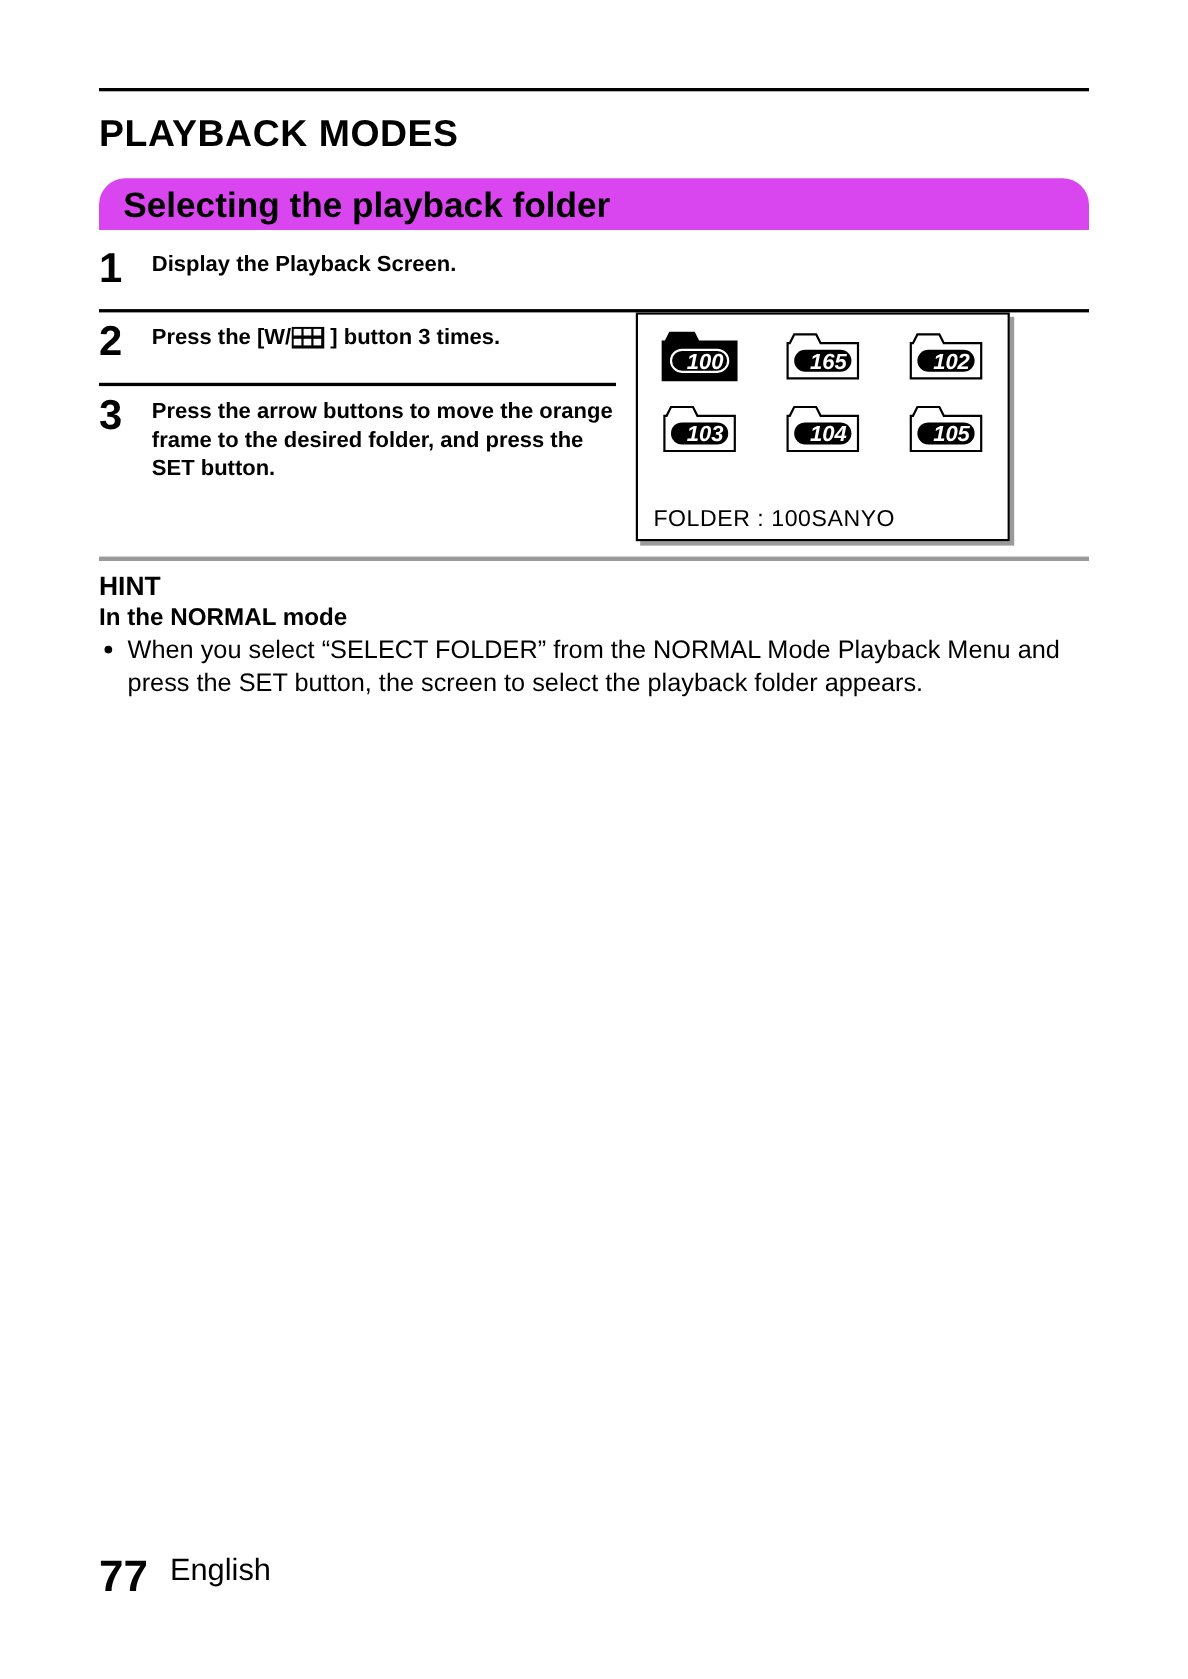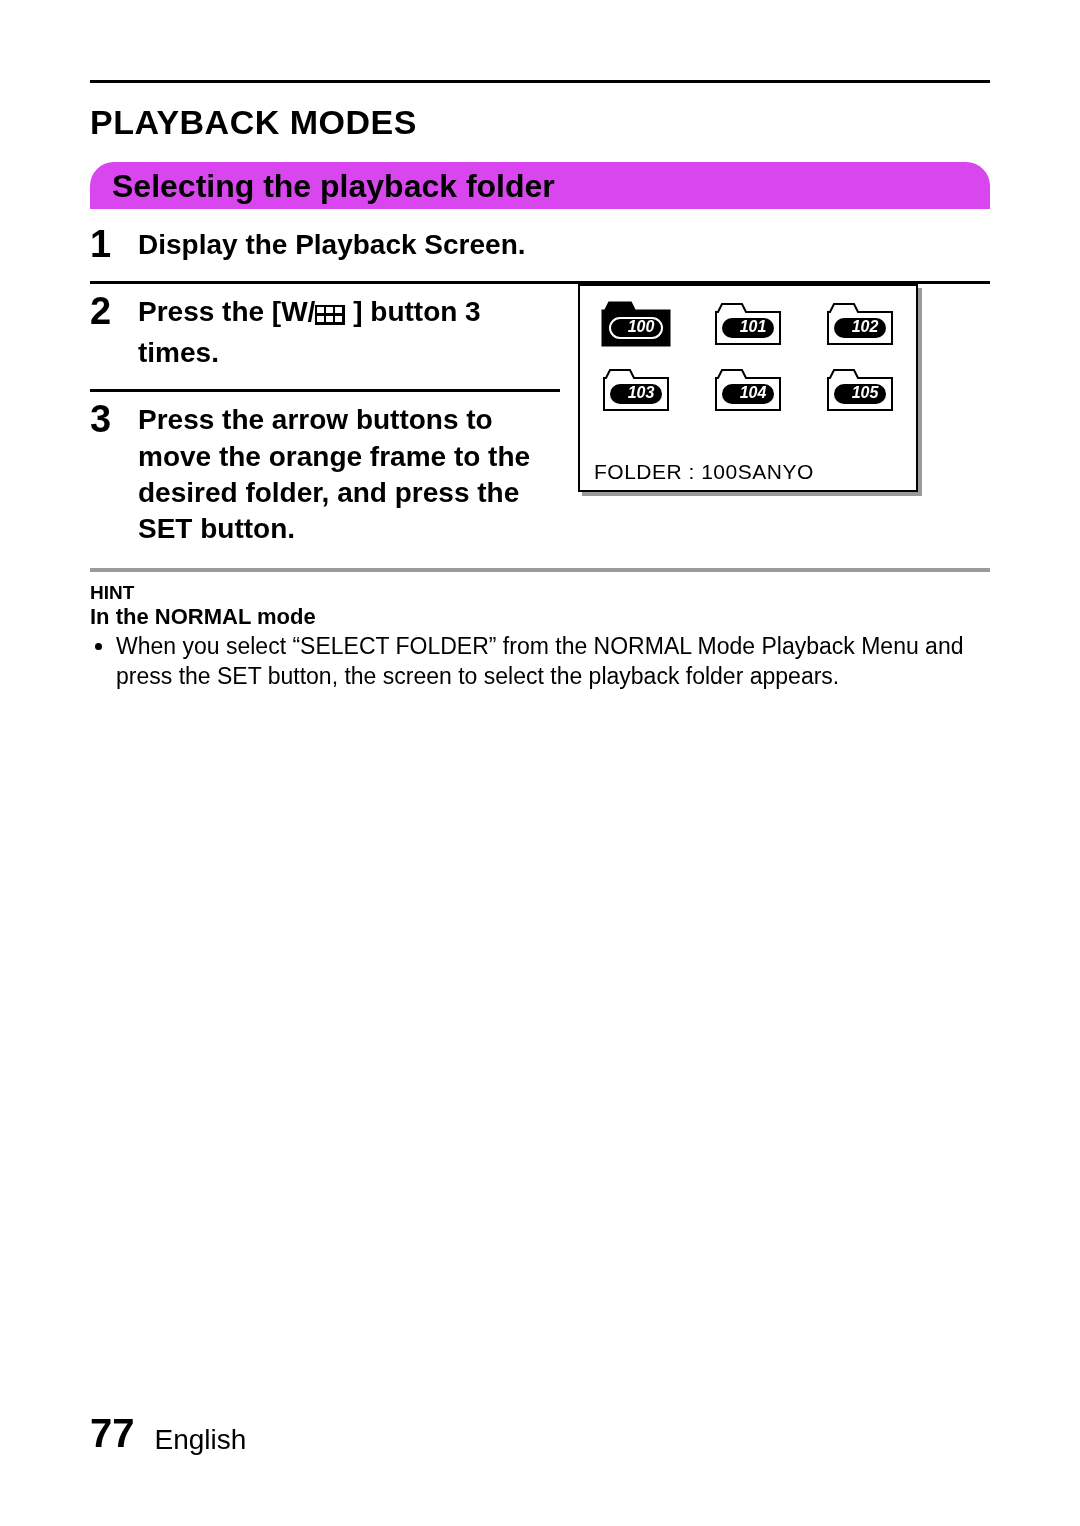--- a/index.html
+++ b/index.html
@@ -55,21 +55,21 @@
   .step-num {
     font-size: 38px;
     font-weight: bold;
     width: 48px;
     flex: 0 0 48px;
     line-height: 1;
     margin-top: -2px;
   }
   .step-body {
     flex: 1;
-    font-size: 28px;
+    font-size: 20px;
     line-height: 1.3;
   }
   .step-body .head {
     font-weight: bold;
   }
   .step-body ul {
     margin: 4px 0 0 0;
     padding-left: 22px;
   }
   .step-body ul li {
@@ -88,38 +88,38 @@
   .right-col {
     flex: 0 0 340px;
   }
   .hint-sep {
     border-top: 4px solid #9a9a9a;
     margin-top: 14px;
     padding-top: 10px;
   }
   .hint-title {
     font-weight: bold;
-    font-size: 19px;
+    font-size: 24px;
   }
   .hint-sub {
     font-weight: bold;
     font-size: 22px;
   }
   .hint-list {
     margin: 2px 0 0 0;
     padding-left: 26px;
     font-size: 23px;
     line-height: 1.3;
   }
   .footer {
     position: absolute;
     left: 90px;
     bottom: 70px;
     display: flex;
-    align-items: flex-end;
+    align-items: flex-start;
     gap: 20px;
   }
   .page-num {
     font-size: 40px;
     font-weight: bold;
   }
   .lang {
     font-size: 28px;
   }
   
@@ -144,21 +144,21 @@
     position: relative;
     width: 72px;
     height: 48px;
   }
   .folder svg { display:block; }
   .folder .flabel {
     position: absolute;
     left: 10px; right: 0;
     top: 18px;
     text-align: center;
-    font-size: 16px;
+    font-size: 20px;
     font-weight: bold;
     color: #fff;
     font-style: italic;
   }
   .folder.selected svg .outer { stroke-width: 5; }
   .screen-caption {
     font-size: 21px;
     letter-spacing: 0.5px;
     margin-top: 6px;
   }
@@ -229,21 +229,21 @@
               <path class="outer" d="M4 12 L4 44 L68 44 L68 12 L34 12 L30 4 L10 4 L6 12 Z" fill="#000" stroke="#000"></path>
               <rect x="10" y="18" width="52" height="20" rx="10" fill="#000" stroke="#fff" stroke-width="2"></rect>
             </svg>
             <div class="flabel">100</div>
           </div>
           <div class="folder">
             <svg width="72" height="48" viewBox="0 0 72 48">
               <path d="M4 12 L4 44 L68 44 L68 12 L34 12 L30 4 L10 4 L6 12 Z" fill="none" stroke="#000" stroke-width="2"></path>
               <rect x="10" y="18" width="52" height="20" rx="10" fill="#000"></rect>
             </svg>
-            <div class="flabel">101</div>
+            <div class="flabel">165</div>
           </div>
           <div class="folder">
             <svg width="72" height="48" viewBox="0 0 72 48">
               <path d="M4 12 L4 44 L68 44 L68 12 L34 12 L30 4 L10 4 L6 12 Z" fill="none" stroke="#000" stroke-width="2"></path>
               <rect x="10" y="18" width="52" height="20" rx="10" fill="#000"></rect>
             </svg>
             <div class="flabel">102</div>
           </div>
           <div class="folder">
             <svg width="72" height="48" viewBox="0 0 72 48">

